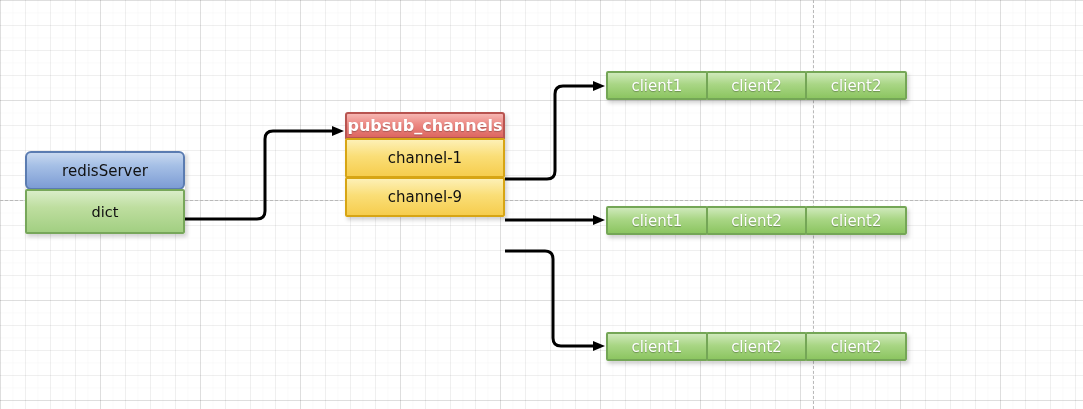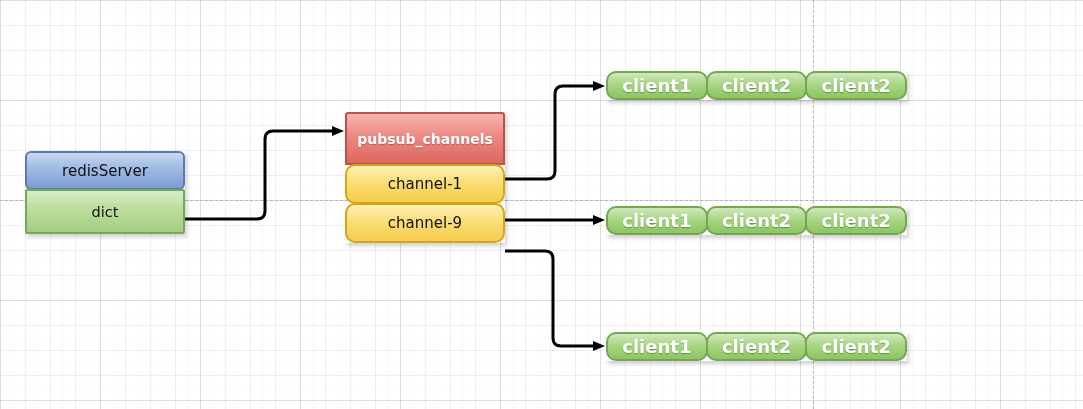--- a/index.html
+++ b/index.html
@@ -63,54 +63,54 @@
     border-radius: 2px;
     background: linear-gradient(180deg, #d9edc8 0%, #bede9f 40%, #a2cf82 100%);
     display: flex; flex-direction: column; align-items: center; justify-content: center;
     font-size: 14.5px; color: #111; line-height: 20px;
   }
 
   
   .pubsub-table { left: 345px; top: 112px; width: 160px; }
   .pubsub-header {
     box-sizing: border-box;
-    height: 53px;
+    height: 27px;
     border: 2px solid #b85450;
     border-radius: 3px 3px 0 0;
     background: linear-gradient(180deg, #f6b6b2 0%, #ec8983 45%, #dd6660 100%);
     display: flex; align-items: center; justify-content: center;
-    font-size: 14px; font-weight: bold; color: #ffffff;
+    font-size: 16px; font-weight: bold; color: #ffffff;
     text-shadow: 0 1px 1px rgba(0,0,0,0.25);
   }
   .channel-row {
     box-sizing: border-box;
     height: 40px;
     margin-top: -1px;
     border: 2px solid #d7a514;
-    border-radius: 10px;
+    border-radius: 2px;
     background: linear-gradient(180deg, #fdf0b6 0%, #fade77 45%, #f6cd4e 100%);
     display: flex; align-items: center; justify-content: center;
     font-size: 15px; color: #111;
   }
 
   
   .client-row {
     display: flex;
     width: 301px;
     height: 29px;
   }
   .client-cell {
     box-sizing: border-box;
     flex: 1 1 0;
     border: 2px solid #74a656;
-    border-radius: 10px;
+    border-radius: 2px;
     margin-left: -2px;
     background: linear-gradient(180deg, #cfe9bb 0%, #a9d685 45%, #8cc561 100%);
     display: flex; align-items: center; justify-content: center;
-    font-size: 18px; font-weight: bold; color: #ffffff;
+    font-size: 15px; font-weight: normal; color: #ffffff;
     text-shadow: 0 1px 1px rgba(0,0,0,0.3);
   }
   .client-cell:first-child { margin-left: 0; }
   .client-row-1 { left: 606px; top: 71px; }
   .client-row-2 { left: 606px; top: 206px; }
   .client-row-3 { left: 606px; top: 332px; }
 
   .arrow-layer {
     position: absolute;
     left: 0; top: 0;

